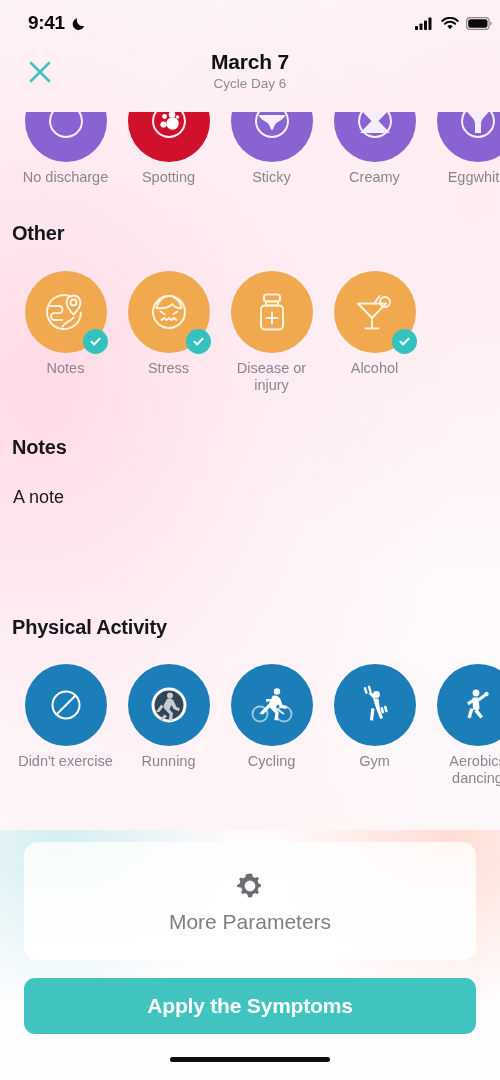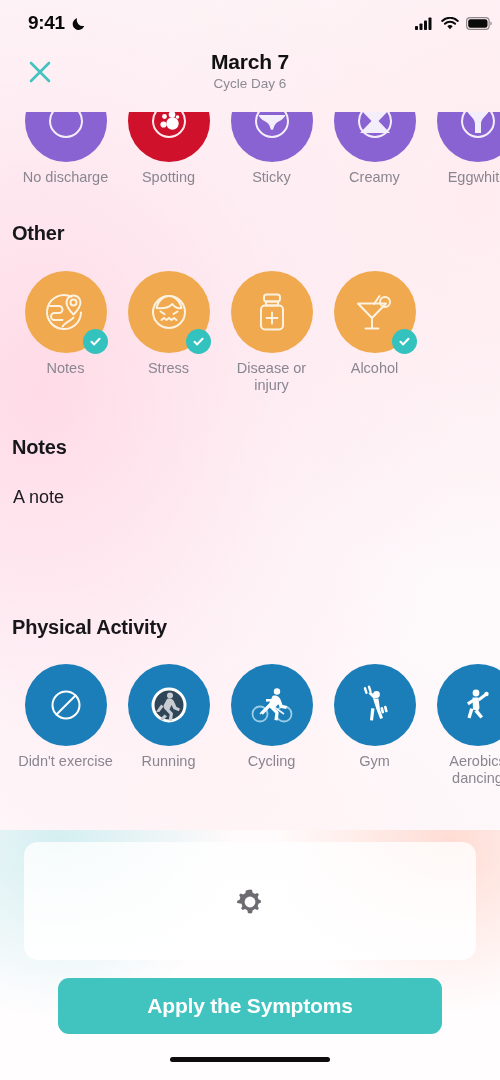--- a/index.html
+++ b/index.html
@@ -111,21 +111,21 @@
     position:relative; z-index:2;
     width:452px; height:118px; margin-top:12px;
     border-radius:14px;
     background:linear-gradient(180deg, rgba(255,255,255,0.78) 0%, rgba(255,255,255,0.95) 100%);
     display:flex; flex-direction:column; align-items:center; justify-content:center;
     gap:9px; cursor:pointer;
   }
   .more-label { font-size:21px; color:#807d85; }
   .apply-btn {
     position:relative; z-index:2;
-    width:384px; height:56px; margin-top:18px;
+    width:452px; height:56px; margin-top:18px;
     border-radius:11px;
     background:#41c4c0;
     border:none;
     color:#fff; font-size:21px; font-weight:bold;
     font-family:"Liberation Sans", sans-serif;
     letter-spacing:-0.2px;
     display:flex; align-items:center; justify-content:center;
     cursor:pointer;
   }
   .home-indicator {
@@ -447,20 +447,21 @@
   </div>
 
   <div class="bottom">
     <div class="bottom-tint"></div>
 
     <div class="more-card">
       <svg width="32" height="32" viewBox="0 0 32 32">
         <path d="M16 4.6 l2.1 0.45 0.55 2.6 a9 9 0 0 1 2.2 1.3 l2.5-0.9 1.5 1.55 -1.2 2.35 a9 9 0 0 1 0.8 2.4 l2.45 1.05 v2.2 l-2.45 1.05 a9 9 0 0 1-0.8 2.4 l1.2 2.35 -1.5 1.55 -2.5-0.9 a9 9 0 0 1-2.2 1.3 l-0.55 2.6 -2.1 0.45 -2.1-0.45 -0.55-2.6 a9 9 0 0 1-2.2-1.3 l-2.5 0.9 -1.5-1.55 1.2-2.35 a9 9 0 0 1-0.8-2.4 L3.1 18.1 v-2.2 l2.45-1.05 a9 9 0 0 1 0.8-2.4 L5.15 10.1 l1.5-1.55 2.5 0.9 a9 9 0 0 1 2.2-1.3 l0.55-2.6z" fill="#6d6a71"></path>
         <circle cx="16" cy="17" r="5.4" fill="#fdfbfc"></circle>
       </svg>
+      <span class="more-label">More Parameters</span>
     </div>
 
     <button class="apply-btn">Apply the Symptoms</button>
 
     <div class="home-indicator"></div>
   </div>
 
 </div>
 
 </body></html>

